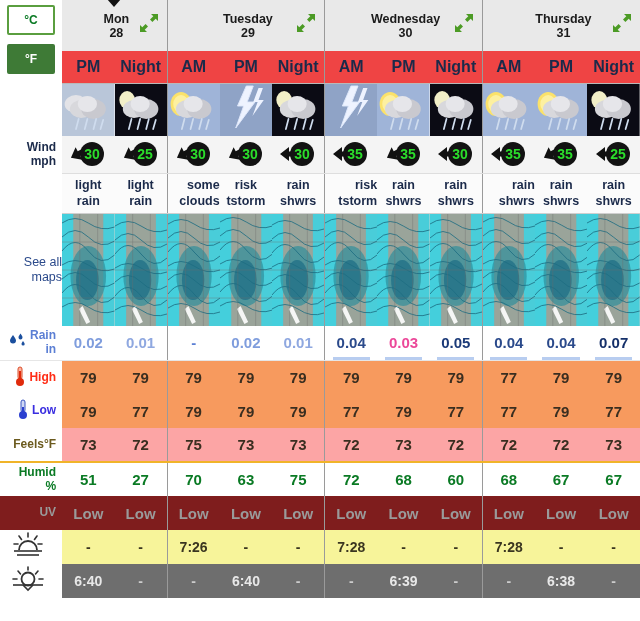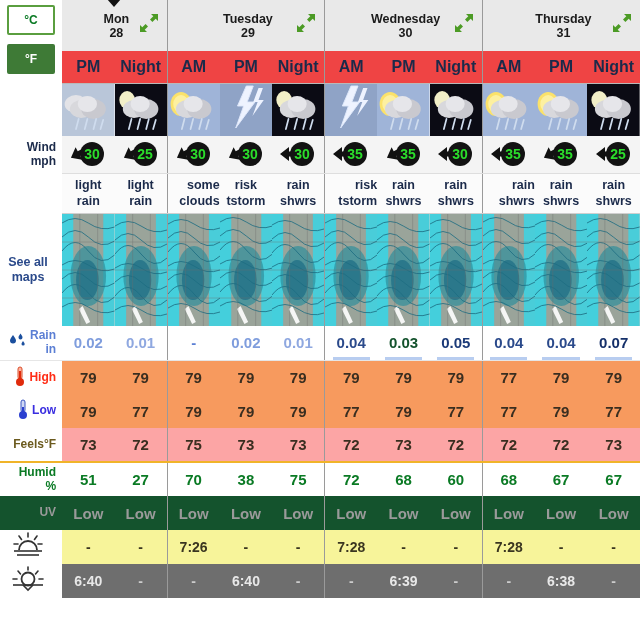--- a/index.html
+++ b/index.html
@@ -85,35 +85,35 @@
   .cond {
     height: 40px; background: #fbfbfb; text-align: center;
     font-size: 12.5px; font-weight: bold; color: #1b2a4a;
     line-height: 1.25; border-bottom: 1px solid #cfcfcf;
   }
   .cond.daysep { border-left: 1px solid #9a9a9a; text-align: right; }
 
   
   .mapcell { height: 112px; padding: 0; }
   .mapcell.daysep { border-left: 1px solid #9a9a9a; }
-  .maplabel { background: #fff; text-align: center; padding-right: 6px;
-              font-size: 12.5px; font-weight: bold; color: #2b4a8b; line-height: 1.2; }
+  .maplabel { background: #fff; text-align: right; 
+              font-size: 12.5px; font-weight: normal; color: #2b4a8b; line-height: 1.2; }
 
   
   .drow { height: 34px; text-align: center; font-size: 15px; font-weight: bold; }
   .drow.daysep { border-left: 1px solid #9a9a9a; }
 
   .rain-row  { background: #ffffff; color: #5b7fd4; border-bottom: 1px solid #e6e6e6; }
   .rain-row .val { position: relative; display: inline-block; }
   .rbar { position: absolute; left: -4px; right: -4px; bottom: -9px; height: 3px; background: #b8cdf0; }
   .high-row  { background: #f79a5e; color: #3a2e20; }
   .low-row   { background: #f79a5e; color: #3a2e20; }
   .feels-row { background: #fca5a5; color: #3a2e20; }
   .hum-row   { background: #ffffff; color: #0a7a24; border-top: 2px solid #f0b429; }
-  .uv-row    { background: #14532d; color: #9a9a9a; font-weight: bold; }
+  .uv-row    { background: #7f1d1d; color: #9a9a9a; font-weight: bold; }
   .sunrise-row { background: #f7f49a; color: #3a3520; font-size: 14px; }
   .sunset-row  { background: #6e6e6e; color: #e8e8e8; font-size: 14px; }
   .sun-lbl { background: #ffffff; }
 </style>
 </head>
 <body>
 
 <div id="app">
 <table class="wx">
   <colgroup>
@@ -807,21 +807,21 @@
             <div>in</div>
           </span>
         </div>
       </td>
     <td class="drow rain-row"><span class="val" style="color:#7f9ddd">0.02</span></td>
           <td class="drow rain-row"><span class="val" style="color:#8fa8e0">0.01</span></td>
           <td class="drow rain-row daysep"><span class="val" style="color:#5b7fd4">-</span></td>
           <td class="drow rain-row"><span class="val" style="color:#7f9ddd">0.02</span></td>
           <td class="drow rain-row"><span class="val" style="color:#8fa8e0">0.01</span></td>
           <td class="drow rain-row daysep"><span class="val" style="color:#2b4a8b">0.04<span class="rbar"></span></span></td>
-          <td class="drow rain-row"><span class="val" style="color:#14532d">0.03<span class="rbar"></span></span></td>
+          <td class="drow rain-row"><span class="val" style="color:#ec4899">0.03<span class="rbar"></span></span></td>
           <td class="drow rain-row"><span class="val" style="color:#1b3a78">0.05<span class="rbar"></span></span></td>
           <td class="drow rain-row daysep"><span class="val" style="color:#2b4a8b">0.04<span class="rbar"></span></span></td>
           <td class="drow rain-row"><span class="val" style="color:#2b4a8b">0.04<span class="rbar"></span></span></td>
           <td class="drow rain-row"><span class="val" style="color:#15306a">0.07<span class="rbar"></span></span></td>
         </tr>
 
     <tr id="high-row">
       <td class="lbl lbl-high">
         <div class="lbl-wrap">
           <span>
@@ -889,21 +889,21 @@
         </tr>
 
     <tr id="hum-row">
       <td class="lbl lbl-hum hum-row">
         <div>Humid</div>
         <div>%</div>
       </td>
     <td class="drow hum-row"><span>51</span></td>
           <td class="drow hum-row"><span>27</span></td>
           <td class="drow hum-row daysep"><span>70</span></td>
-          <td class="drow hum-row"><span>38</span></td>
+          <td class="drow hum-row"><span>63</span></td>
           <td class="drow hum-row"><span>75</span></td>
           <td class="drow hum-row daysep"><span>72</span></td>
           <td class="drow hum-row"><span>68</span></td>
           <td class="drow hum-row"><span>60</span></td>
           <td class="drow hum-row daysep"><span>68</span></td>
           <td class="drow hum-row"><span>67</span></td>
           <td class="drow hum-row"><span>67</span></td>
         </tr>
 
     <tr id="uv-row">

